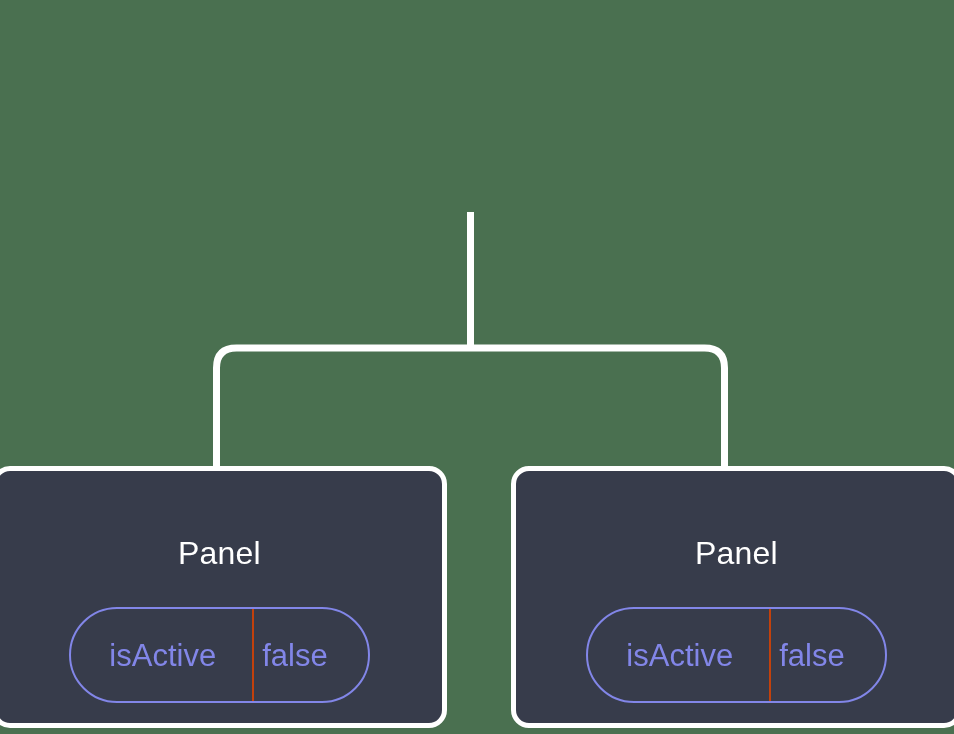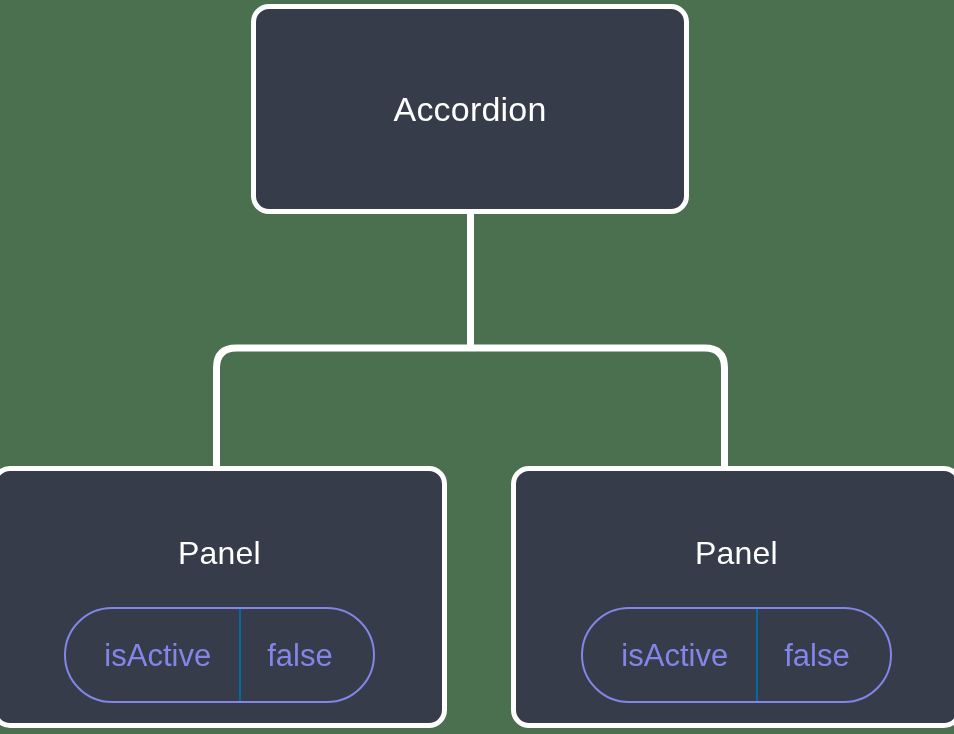--- a/index.html
+++ b/index.html
@@ -100,42 +100,39 @@
     display: flex;
     align-items: center;
     justify-content: center;
     color: #8286e8;
     font-size: 31px;
     line-height: 1;
     white-space: nowrap;
     box-sizing: border-box;
   }
   .prop-key {
-    padding: 0 28px 0 38px;
+    padding: 0 36px 0 38px;
   }
   .prop-value {
-    padding: 0 40px 0 26px;
-    border-left: 2px solid #0369a1;
+    padding: 0 40px 0 8px;
+    border-left: 2px solid #c2410c;
   }
 </style>
 </head>
 <body>
 
 <div id="diagram">
 
   <svg id="connectors" viewBox="0 0 954 734" width="954" height="734" fill="none">
 
     <path d="M470.5 212 L470.5 348" stroke="#ffffff" stroke-width="7" stroke-linecap="butt"></path>
 
     <path d="M216.5 466 L216.5 368 Q216.5 348 236.5 348 L704.5 348 Q724.5 348 724.5 368 L724.5 466" stroke="#ffffff" stroke-width="7" stroke-linejoin="round" stroke-linecap="butt"></path>
   </svg>
 
-  <div class="node node-root">
-    <div class="node-title">Accordion</div>
-  </div>
 
   <div class="node node-leaf node-leaf-left">
     <div class="node-title">Panel</div>
     <div class="prop-pill">
       <div class="prop-key">isActive</div>
       <div class="prop-value">false</div>
     </div>
   </div>
 
   <div class="node node-leaf node-leaf-right">

